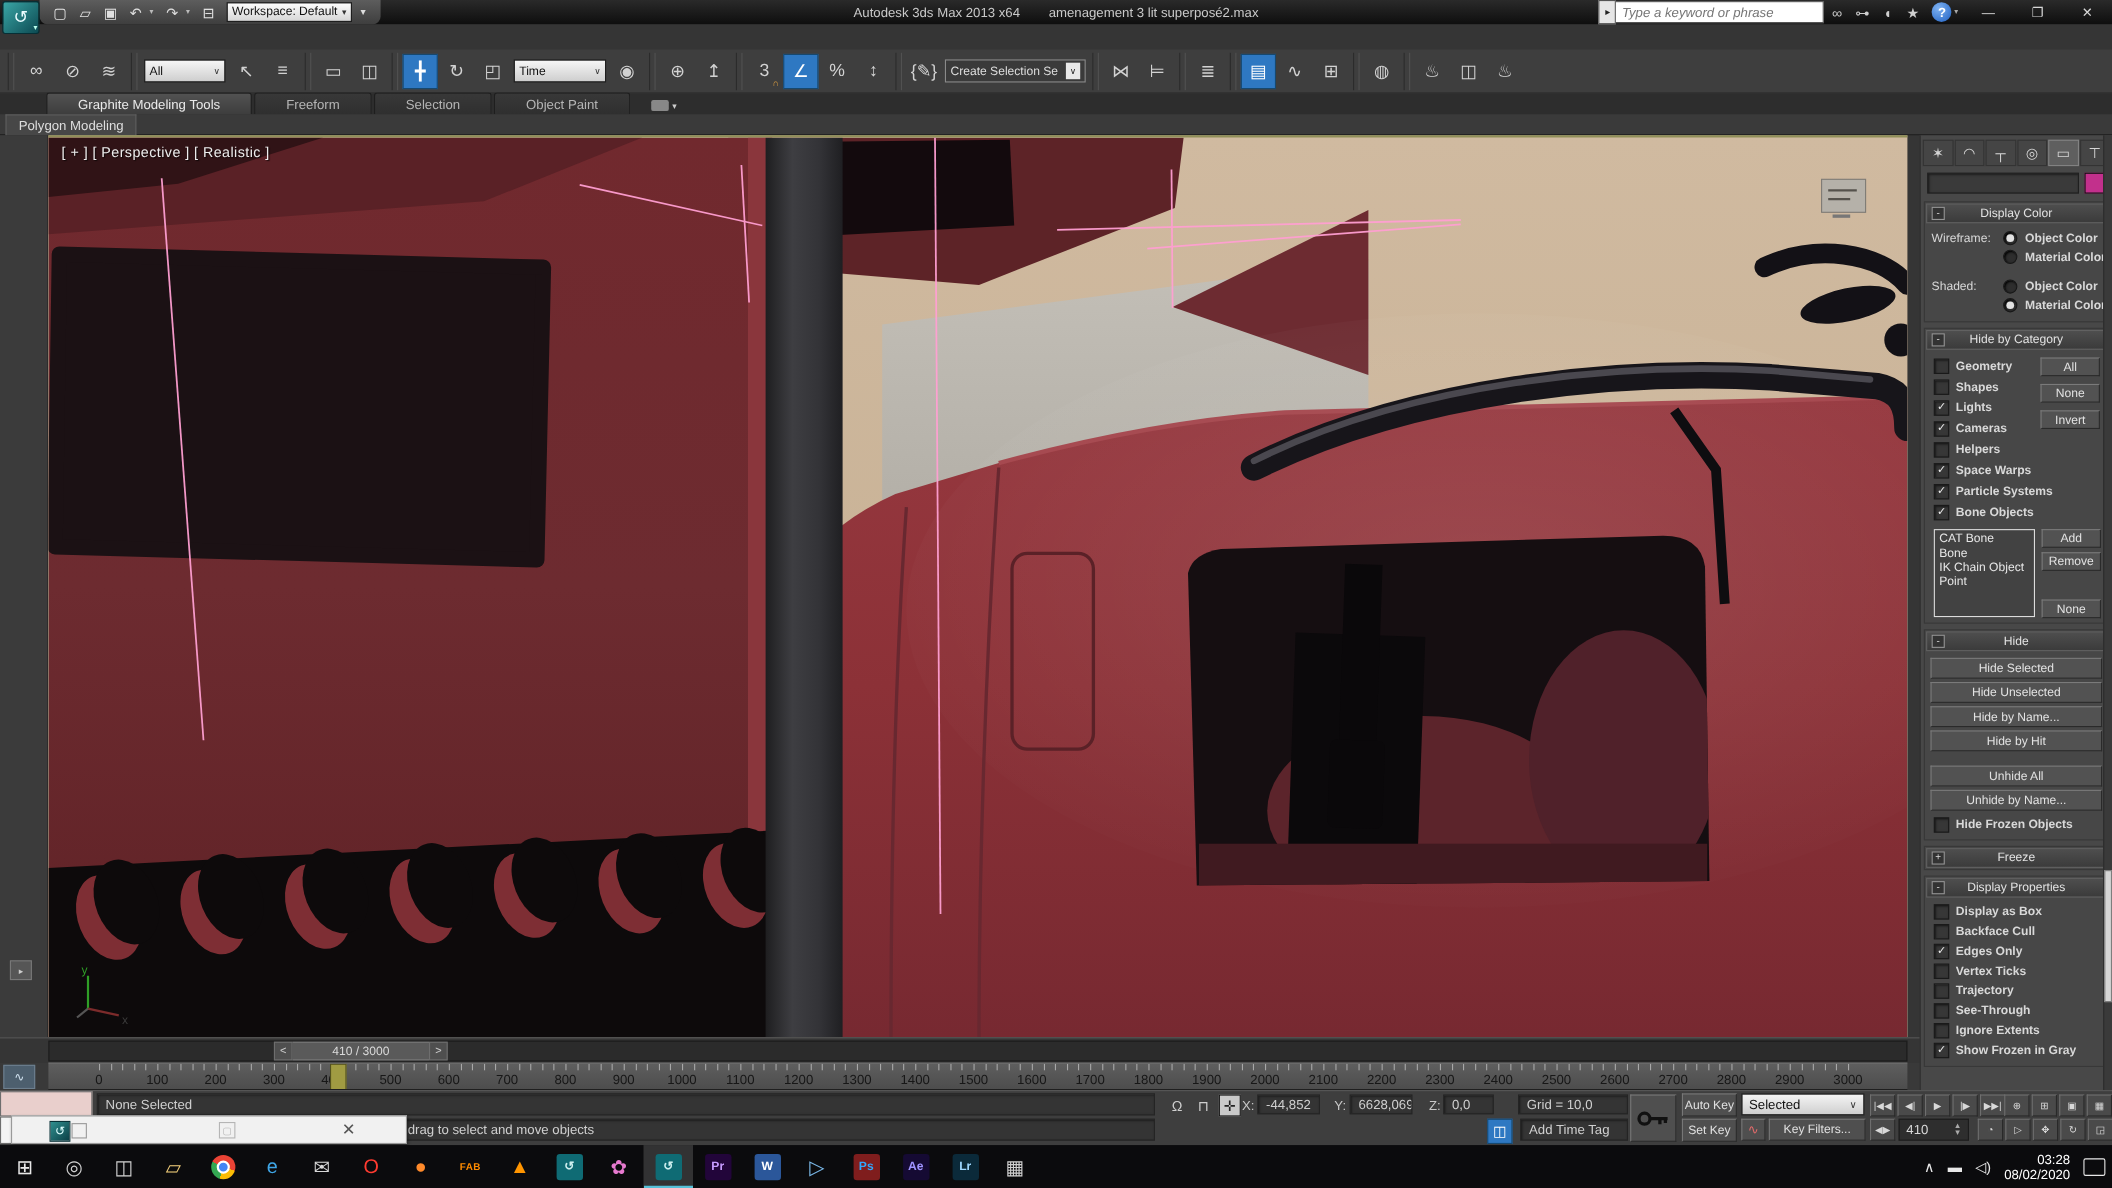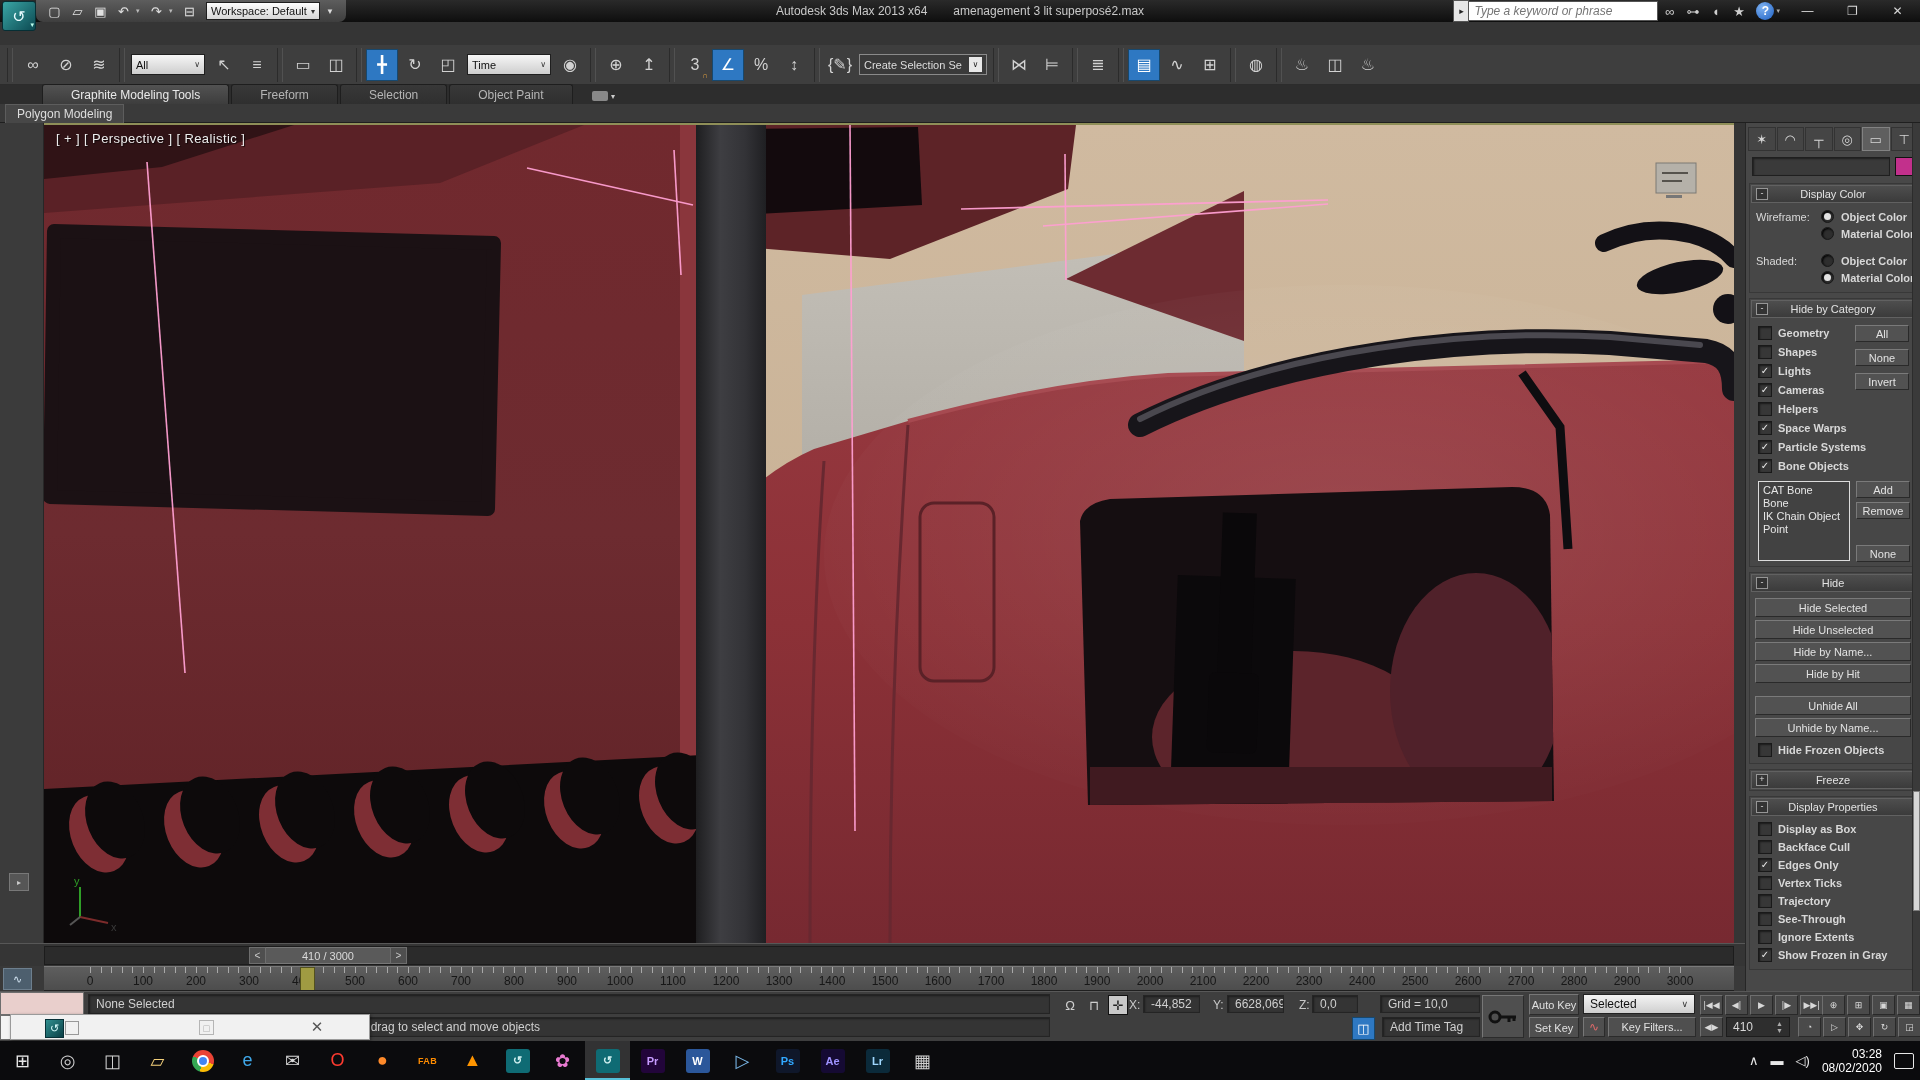--- a/index.html
+++ b/index.html
@@ -910,21 +910,21 @@
       <div class="ticon">
         <div class="tile" style="background: rgb(34, 5, 58); color: rgb(199, 155, 255);">Pr</div>
       </div>
       <div class="ticon">
         <div class="tile" style="background: rgb(43, 87, 154); color: rgb(255, 255, 255);">W</div>
       </div>
       <div class="ticon">
         <span style="color: rgb(122, 184, 232);">▷</span>
       </div>
       <div class="ticon">
-        <div class="tile" style="background: #0f172a; color: rgb(49, 168, 255);">Ps</div>
+        <div class="tile" style="background: #7f1d1d; color: rgb(49, 168, 255);">Ps</div>
       </div>
       <div class="ticon">
         <div class="tile" style="background: rgb(21, 10, 51); color: rgb(159, 147, 255);">Ae</div>
       </div>
       <div class="ticon">
         <div class="tile" style="background: rgb(11, 42, 58); color: rgb(159, 215, 255);">Lr</div>
       </div>
       <div class="ticon">
         <span style="color: rgb(207, 207, 207);">▦</span>
       </div>

